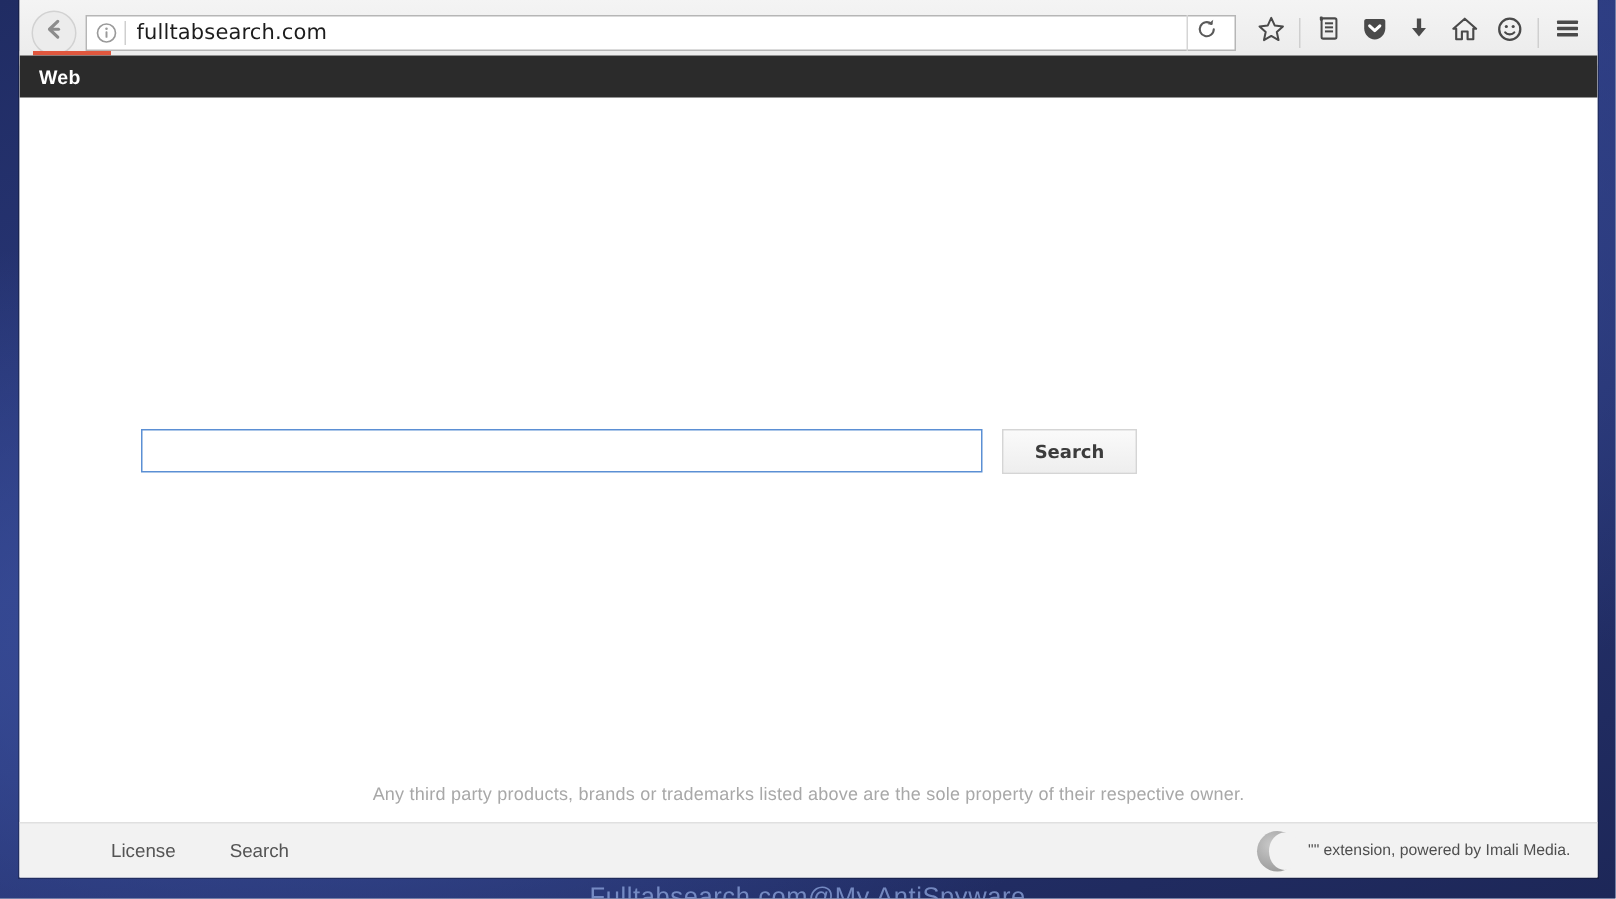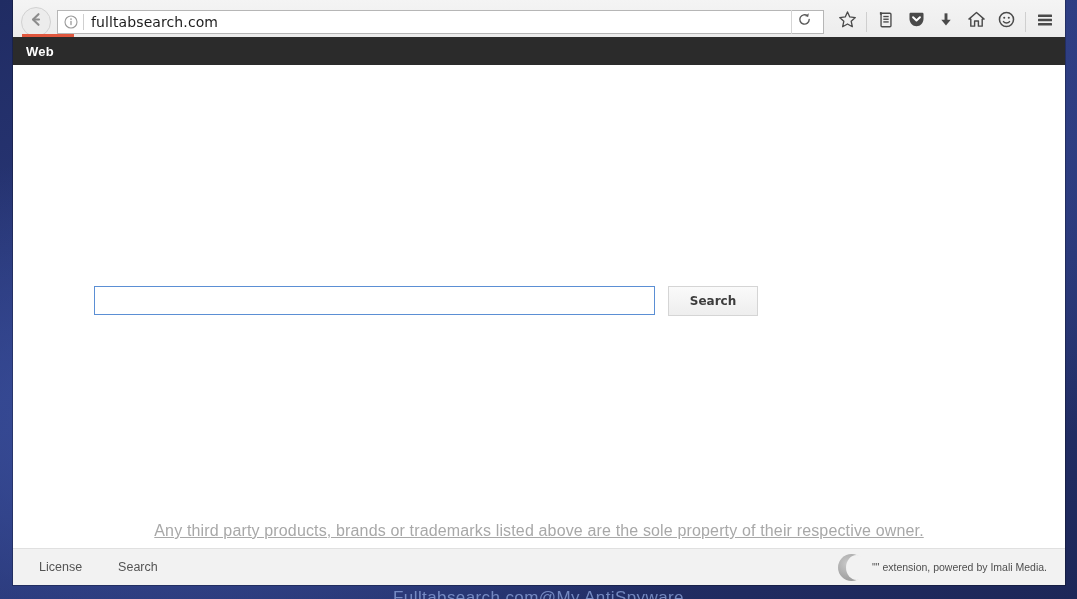--- a/index.html
+++ b/index.html
@@ -215,43 +215,43 @@
     box-sizing: border-box;
   }
 
   
   #disclaimer {
     position: absolute;
     left: 0;
     top: 485px;
     width: 1052px;
     text-align: center;
-    font-size: 16px;
+    font-size: 12px;
     color: #a8a8a8;
     letter-spacing: 0.15px;
-    text-decoration: underline;
   }
 
   
   #site-footer {
     position: absolute;
     left: 0;
     bottom: 0;
     width: 1052px;
     height: 37px;
     background: #f2f2f2;
     border-top: 1px solid #e0e0e0;
     display: flex;
     align-items: center;
     box-sizing: border-box;
     padding: 0 18px 0 26px;
   }
   #footer-links {
     display: flex;
     gap: 36px;
+    margin-left: 35px;
   }
   .footer-link {
     color: #545454;
     font-size: 12.5px;
     text-decoration: none;
   }
   #footer-right {
     margin-left: auto;
     display: flex;
     align-items: center;

